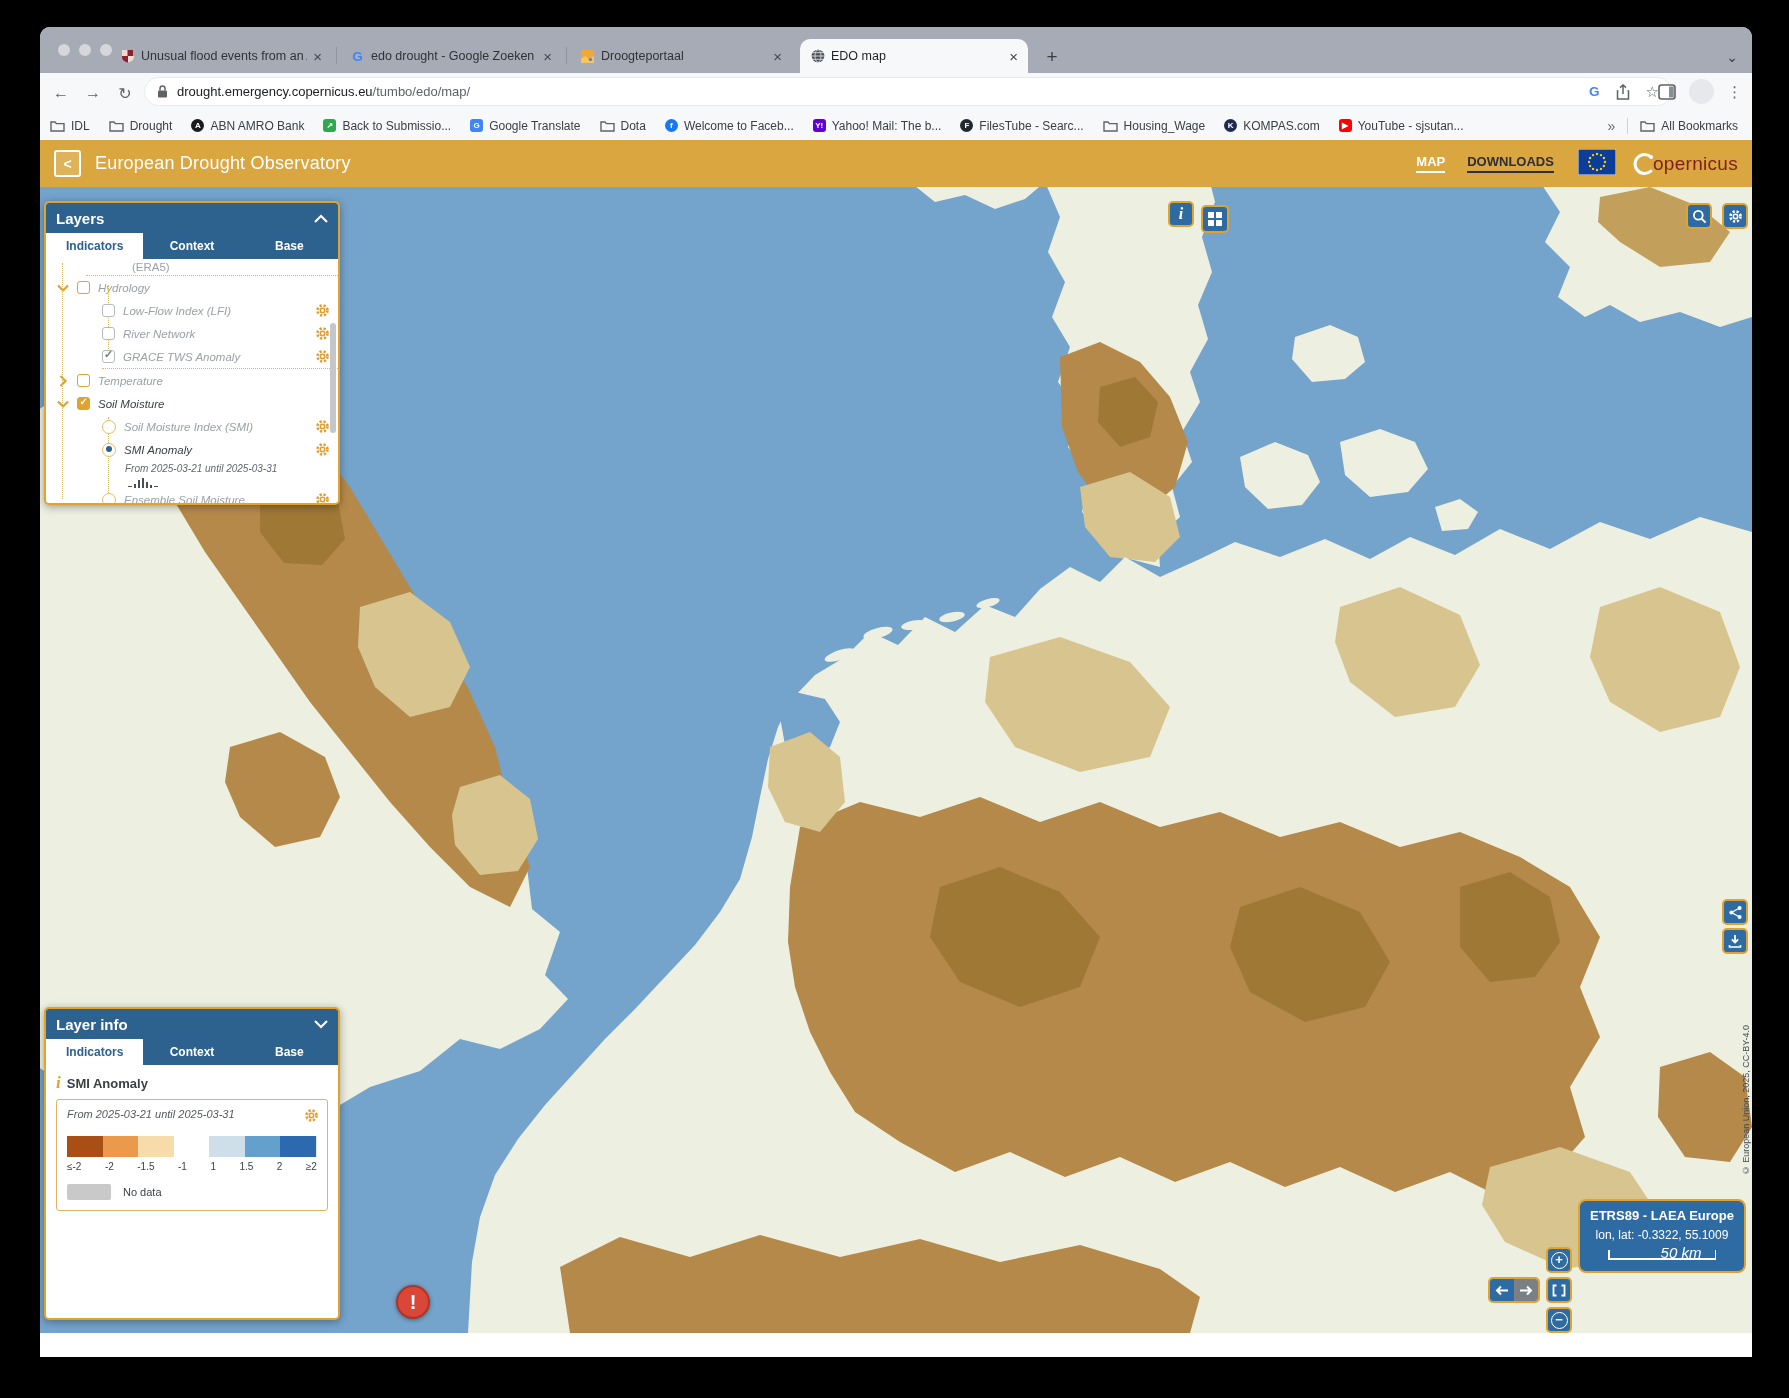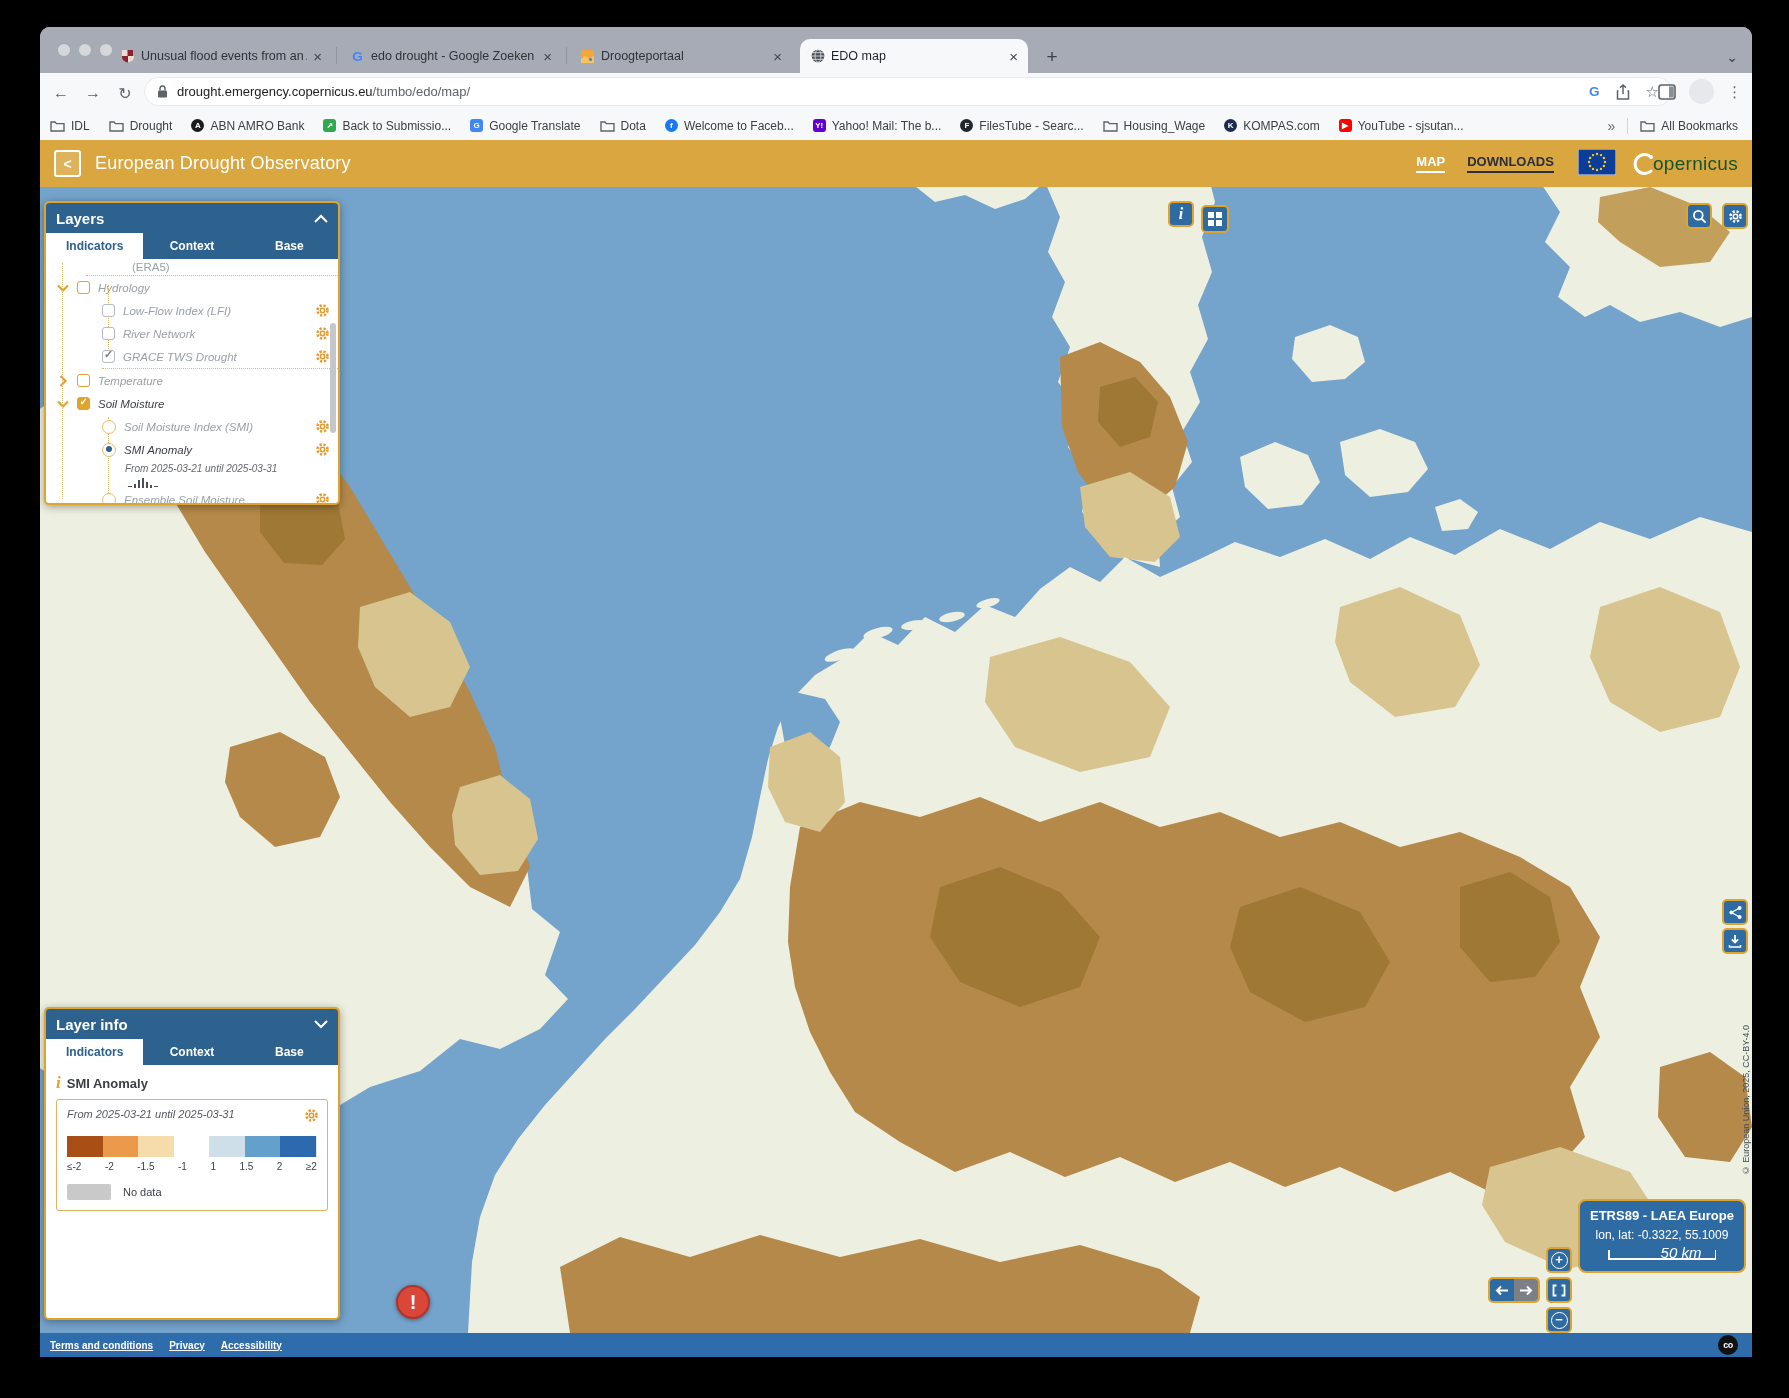--- a/index.html
+++ b/index.html
@@ -38,21 +38,21 @@
   .bm-div{width:1px;height:16px;background:#d0d3d8;margin-right:12px;}
 
   
   .edoheader{height:47px;background:var(--header-gold,#d9a63f);display:flex;align-items:center;padding:0 14px;flex:none;gap:14px;}
   .backbtn{width:23px;height:23px;border:2px solid #fff;background:rgba(255,255,255,.15);color:#fff;border-radius:3px;display:flex;align-items:center;justify-content:center;font-size:14px;font-weight:bold;cursor:pointer;}
   .edotitle{color:#fff;font-size:18px;font-weight:500;letter-spacing:.2px;}
   .edonav{margin-left:auto;display:flex;align-items:center;gap:22px;}
   .navmap{color:#fff;font-size:13px;font-weight:bold;border-bottom:2.5px solid #fff;padding-bottom:2px;cursor:pointer;}
   .navdl{color:#2e2e3a;font-size:13px;font-weight:bold;border-bottom:2.5px solid #2e2e3a;padding-bottom:2px;cursor:pointer;}
   .euflag{margin-left:10px;cursor:pointer;}
-  .brand{display:flex;align-items:center;color:#14532d;cursor:pointer;text-align:center;}
+  .brand{display:flex;align-items:center;color:#7f1d1d;cursor:pointer;text-align:center;}
   .brand .word{font-size:19px;letter-spacing:.3px;margin-left:-3px;}
 
   
   .maparea{position:relative;flex:1;overflow:hidden;}
   .maparea > svg.basemap{position:absolute;inset:0;cursor:grab;}
   .mapbtn{position:absolute;width:26px;height:26px;background:var(--button-blue,#2f6ba3);border:2px solid var(--accent-gold,#e0a32e);border-radius:5px;display:flex;align-items:center;justify-content:center;color:#fff;box-sizing:border-box;cursor:pointer;font-weight:bold;}
   .mapbtn.lg{width:28px;height:28px;}
   .infoglyph{font-family:"Liberation Serif",serif;font-style:italic;font-weight:bold;font-size:16px;line-height:1;}
   .circled{border:1.7px solid #fff;border-radius:50%;width:15px;height:15px;line-height:13px;text-align:center;font-size:13px;font-weight:bold;}
   .arrowpair{position:absolute;display:flex;border:2px solid var(--accent-gold,#e0a32e);border-radius:5px;overflow:hidden;}
@@ -498,21 +498,21 @@
           <span class="lbl">River Network</span>
           <span class="gear">
               <svg width="15" height="15" viewBox="0 0 15 15">
                 <circle cx="7.5" cy="7.5" r="5" fill="none" stroke="#e39b2d" stroke-width="2.6" stroke-dasharray="2.2 1.8"></circle>
                 <circle cx="7.5" cy="7.5" r="2.2" fill="none" stroke="#e39b2d" stroke-width="1.5"></circle>
               </svg>
             </span>
         </div>
         <div class="row ind2">
           <span class="cbox checkedgray"></span>
-          <span class="lbl">GRACE TWS Drought</span>
+          <span class="lbl">GRACE TWS Anomaly</span>
           <span class="gear">
               <svg width="15" height="15" viewBox="0 0 15 15">
                 <circle cx="7.5" cy="7.5" r="5" fill="none" stroke="#e39b2d" stroke-width="2.6" stroke-dasharray="2.2 1.8"></circle>
                 <circle cx="7.5" cy="7.5" r="2.2" fill="none" stroke="#e39b2d" stroke-width="1.5"></circle>
               </svg>
             </span>
         </div>
         <div class="dotsep"></div>
 
         <div class="row ind1">
@@ -620,19 +620,13 @@
             </div>
           <div class="nodata">
             <span class="sw" style="background: rgb(201, 201, 201);"></span>
             <span>No data</span>
           </div>
         </div>
       </div>
     </div>
   </div>
 
-  <div class="footer">
-    <a>Terms and conditions</a>
-    <a>Privacy</a>
-    <a>Accessibility</a>
-    <span class="ccbadge">co</span>
-  </div>
 </div>
 
 </body></html>

